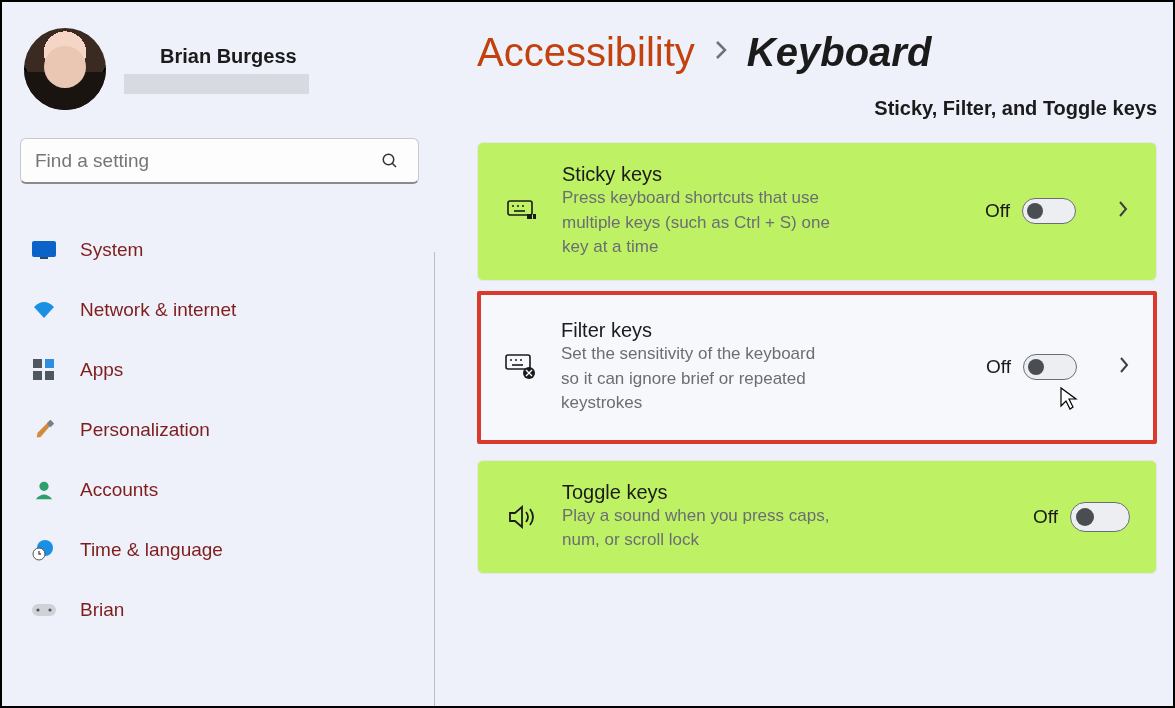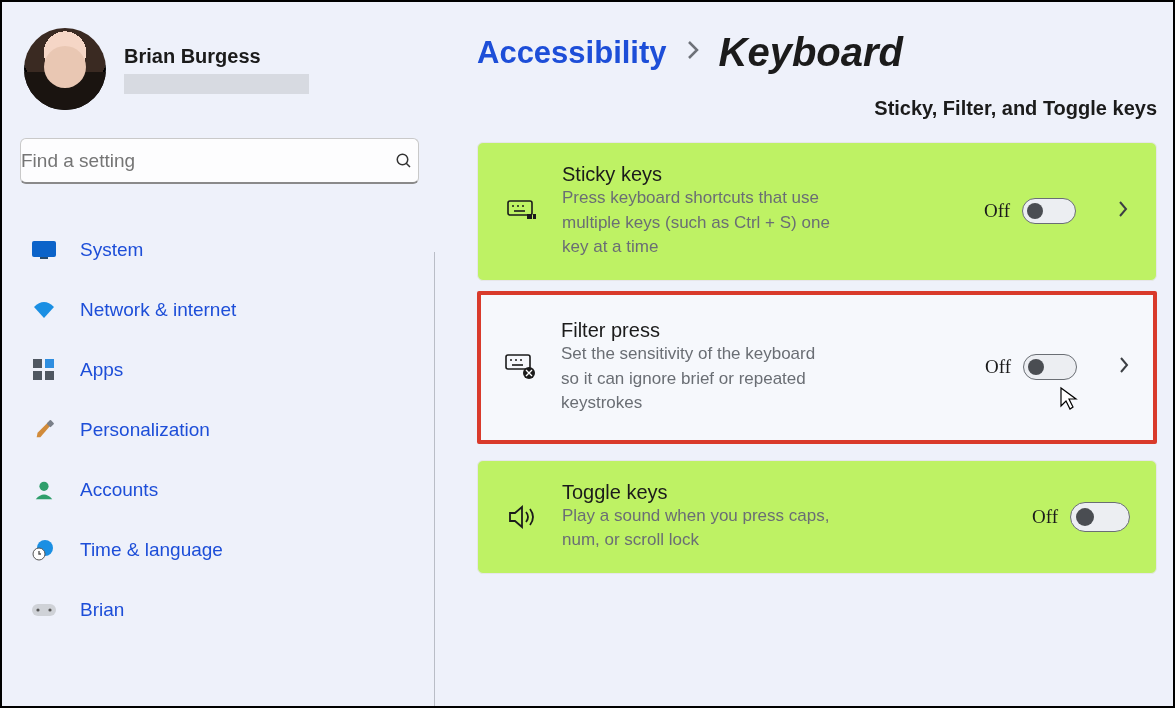--- a/index.html
+++ b/index.html
@@ -27,57 +27,57 @@
     overflow: hidden;
   }
   .avatar::after{
     content:""; position:absolute; left:20px; top:18px; width:42px; height:42px;
     background: #e9c7b3; border-radius:50%;
   }
   .avatar::before{
     content:""; position:absolute; left:0; bottom:0; width:100%; height:38px;
     background:#1a1410;
   }
-  .profile-name { font-size: 20px; font-weight: 600; margin-bottom:6px;}
+  .profile-name { font-size: 20px; font-weight: 600; margin-bottom:6px;margin-left:36px;}
   .profile-email-ph { width: 185px; height: 20px; background: #d7dae1; }
   .search-wrap {
     margin-top: 18px;
     background: #fdfdfe;
     border: 1px solid #c9c9c9;
     border-bottom: 2px solid #8a8a8a;
     border-radius: 6px;
     height: 46px;
     display: flex; align-items: center;
-    padding: 0 0;
+    padding: 0 14px;
     gap: 10px;
   }
   .search-input {
     flex: 1;
     border: none; outline: none; background: transparent;
     font-size: 19px; color: #5f5f5f;
   }
   .nav { margin-top: 36px; }
   .nav-item {
     display: flex; align-items: center; gap: 22px;
     height: 60px; padding: 0 10px;
-    font-size: 19px; color: #1d4ed8;
+    font-size: 19px; color: #7f1d1d;
     cursor: default;
   }
   .nav-icon { width: 28px; height: 24px; display:flex; align-items:center; justify-content:center; }
   .sidebar-sep {
     position: absolute; left: 432px; top: 250px; width: 1px; height: 458px;
     background: #b9bdc6;
   }
   .main {
     position: absolute;
     left: 475px; top: 28px;
     width: 680px;
   }
   .breadcrumb { display: flex; align-items: center; gap: 18px; }
-  .crumb-parent { font-size: 31px; font-weight: 700; color: #1d4ed8; }
+  .crumb-parent { font-size: 40px; font-weight: 400; color: #c2410c; }
   .crumb-sep { font-size: 26px; color: #6d7178; }
   .crumb-current { font-size: 40px; font-weight: 600; color: #1b1b1b; font-style: italic; }
   .section-title { margin-top: 22px; font-size: 20px; font-weight: 600; text-align: right; }
   .cards { margin-top: 22px; display: flex; flex-direction: column; }
   .card {
     background: #bef264;
     border: 1px solid #e6e6ea;
     border-radius: 6px;
     display: flex; align-items: center;
     padding: 20px 26px;
@@ -90,21 +90,21 @@
     border-radius: 2px;
     background: #f6f8fc;
     padding: 24px 22px;
     margin-top: 10px; margin-bottom: 10px;
     position: relative;
   }
   .card-icon { width: 36px; display:flex; justify-content:center; }
   .card-body { flex: 1; }
   .card-title { font-size: 20px; font-weight: 400; }
   .card-desc  { font-size: 17px; color: #6a6e74; margin-top: 0; max-width: 270px; line-height: 1.45; }
-  .toggle-group { display:flex; align-items:center; gap: 12px; font-family: Liberation Serif, serif; }
+  .toggle-group { display:flex; align-items:center; gap: 12px; }
   .toggle-label { font-size: 19px; }
   .toggle {
     width: 54px; height: 26px; border-radius: 13px;
     border: 1px solid #6a6e74; background: #eceef2;
     position: relative;
   }
   .toggle::after{
     content:""; position:absolute; left:4px; top:4px;
     width:16px; height:16px; border-radius:50%; background:#4a4d52;
   }
@@ -257,21 +257,21 @@
             <rect x="1" y="1" width="24" height="14" rx="2"></rect>
             <line x1="5" y1="6" x2="7" y2="6"></line>
             <line x1="10" y1="6" x2="12" y2="6"></line>
             <line x1="15" y1="6" x2="17" y2="6"></line>
             <line x1="7" y1="11" x2="18" y2="11"></line>
             <circle cx="24" cy="19" r="6" fill="#1b1b1b" stroke="none"></circle>
             <path d="M21 16 L27 22 M27 16 L21 22" stroke="#fff" stroke-width="1.4"></path>
           </svg>
       </div>
       <div class="card-body">
-        <div class="card-title">Filter press</div>
+        <div class="card-title">Filter keys</div>
         <div class="card-desc">Set the sensitivity of the keyboard so it can ignore brief or repeated keystrokes</div>
       </div>
       <div class="toggle-group">
         <span class="toggle-label">Off</span>
         <div class="toggle"></div>
       </div>
       <span class="chevron" style="margin-left:18px">
         <svg width="14" height="20" viewBox="0 0 14 20" fill="none" stroke="currentColor" stroke-width="2">
             <path d="M4 3 L10 10 L4 17"></path>
           </svg>

